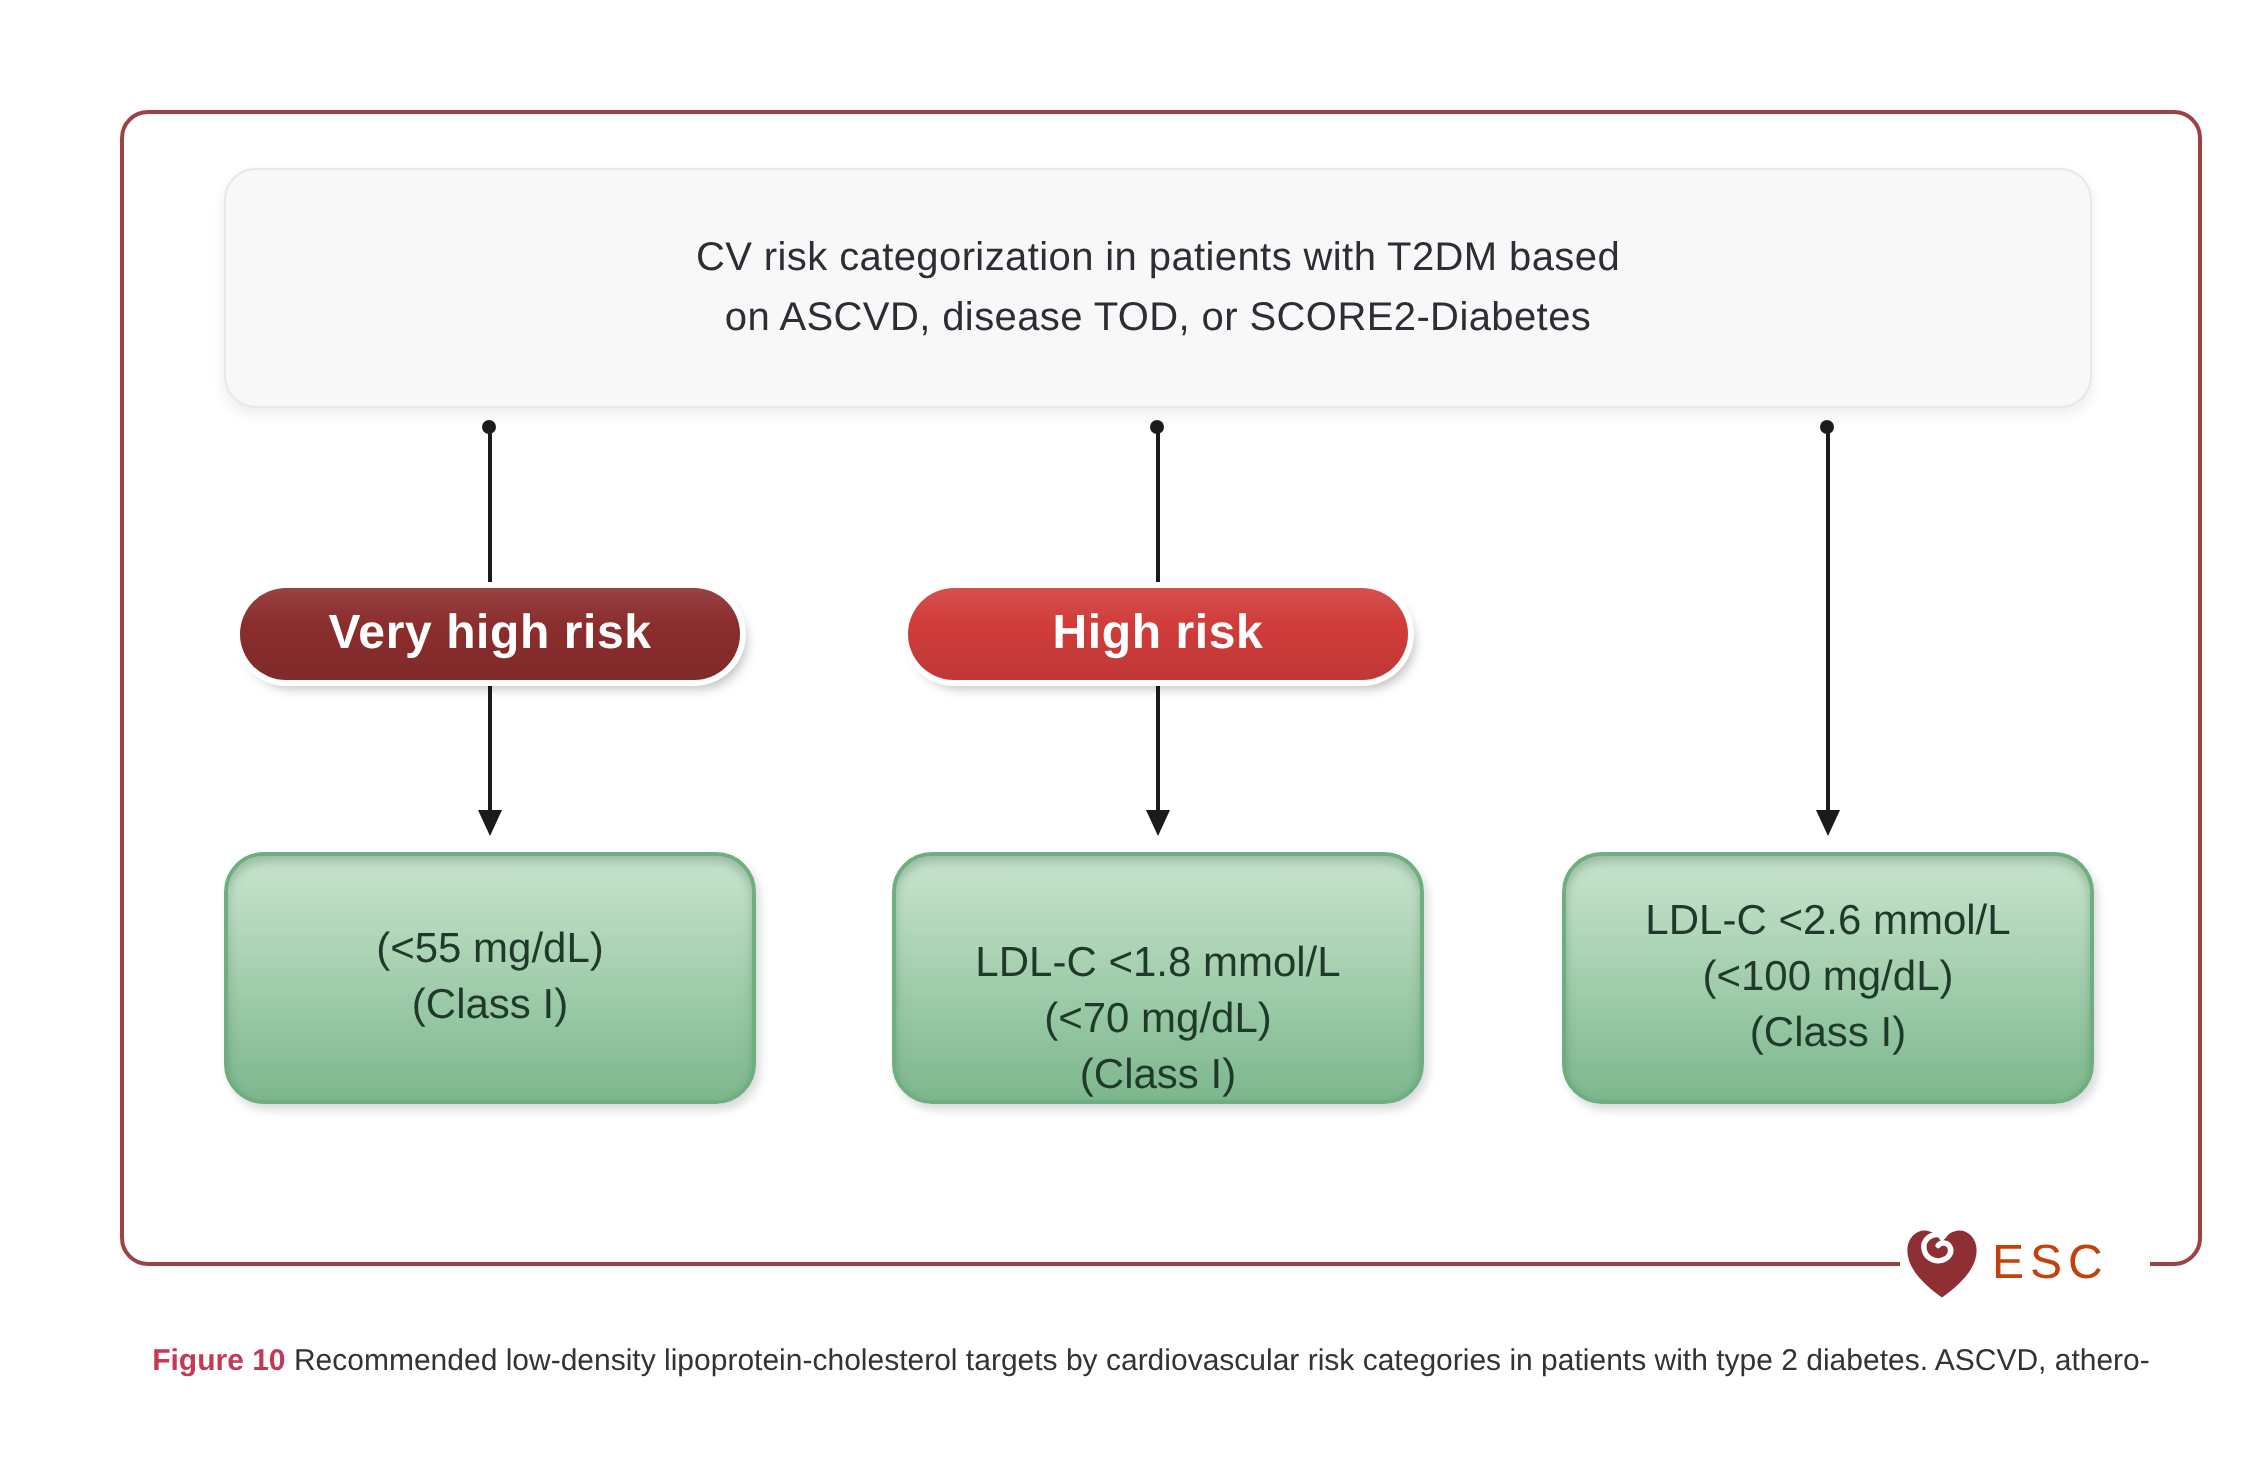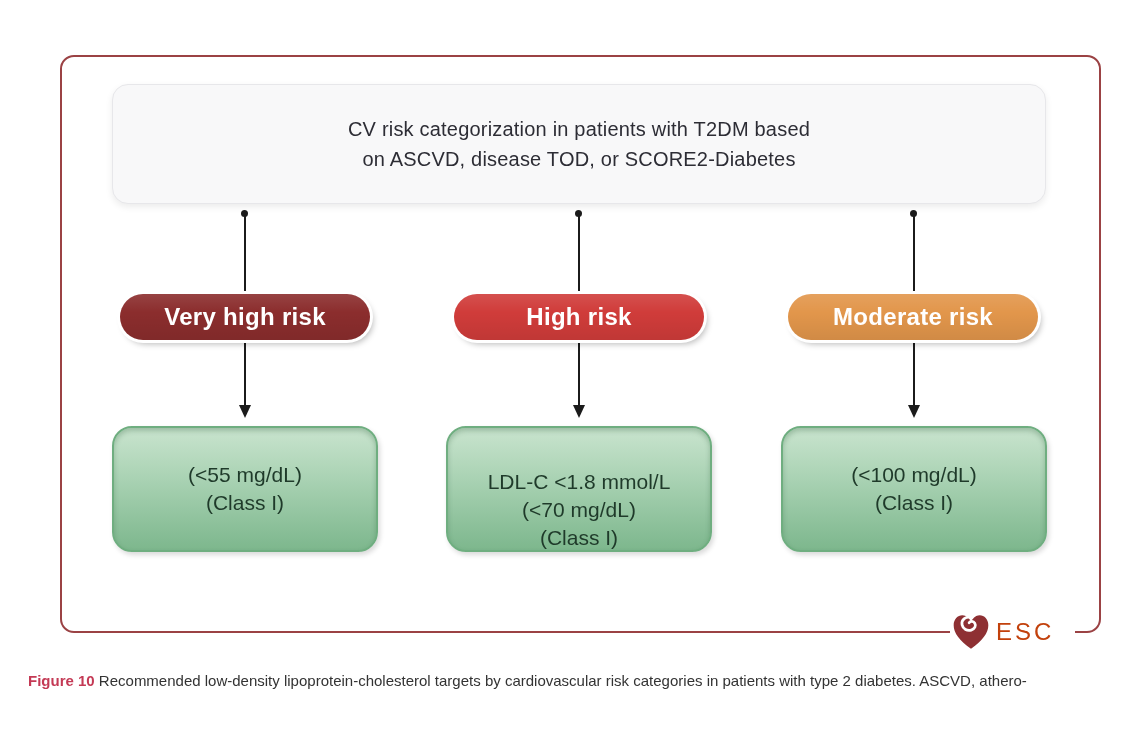--- a/index.html
+++ b/index.html
@@ -100,21 +100,21 @@
     letter-spacing: 3px;
     color: #c2410c;
   }
   .caption {
     position: absolute;
     left: 28px; top: 630px;
     width: 1095px;
     font-size: 15px; line-height: 22px;
     color: #333333;
   }
-  .caption .line { white-space: nowrap; }
+  .caption .line { white-space: nowrap; text-align: center; }
   .fig-label { font-weight: bold; color: #c43a55; }
 </style>
 </head>
 <body>
 
 <div class="page">
 
   <div class="frame"></div>
 
   <div class="header-box">
@@ -133,34 +133,32 @@
   <div class="arrow-dot" style="left:910px;"></div>
   <div class="arrow-line" style="left:913px;"></div>
   <div class="arrow-head" style="left:908px;"></div>
 
   <div class="pill" style="left: 454px; background-color: rgb(208, 60, 58);">
     <span>High risk</span>
   </div>
   <div class="pill" style="left: 120px; background-color: rgb(139, 45, 45);">
     <span>Very high risk</span>
   </div>
-  <div class="pill" style="left: 788px; background-color: rgb(226, 150, 75);">
-    <span>Moderate risk</span>
-  </div>
 
   <div class="target-box" style="left:112px;">
     <span>(&lt;55 mg/dL)</span>
     <span>(Class I)</span>
   </div>
   <div class="target-box" style="left:446px;justify-content:flex-end;">
     <span>LDL-C &lt;1.8 mmol/L</span>
     <span>(&lt;70 mg/dL)</span>
     <span>(Class I)</span>
   </div>
   <div class="target-box" style="left:781px;">
+    <span>LDL-C &lt;2.6 mmol/L</span>
     <span>(&lt;100 mg/dL)</span>
     <span>(Class I)</span>
   </div>
 
   <div class="esc-logo">
     <span style="display:inline-flex;">
       <svg width="42" height="42" viewBox="0 0 40 40" aria-hidden="true">
         <path d="M20 36 C9 28 3.5 21 3.5 13.5 C3.5 6.5 9.5 2.2 15 4.8 C17.5 6 19.2 8.4 20 10.2 C20.8 8.4 22.5 6 25 4.8 C30.5 2.2 36.5 6.5 36.5 13.5 C36.5 21 31 28 20 36 Z" fill="#8e3033"></path>
         <path d="M21 6.5 C15 4.5 10.5 8.5 11.5 13.2 C12.4 17.2 16.4 19.3 20.2 18.2 C23.6 17.2 25.1 14 23.6 11.6 C22.3 9.6 19.4 9.4 18.2 11.2" stroke="#ffffff" stroke-width="2.6" fill="none" stroke-linecap="round"></path>
       </svg>

